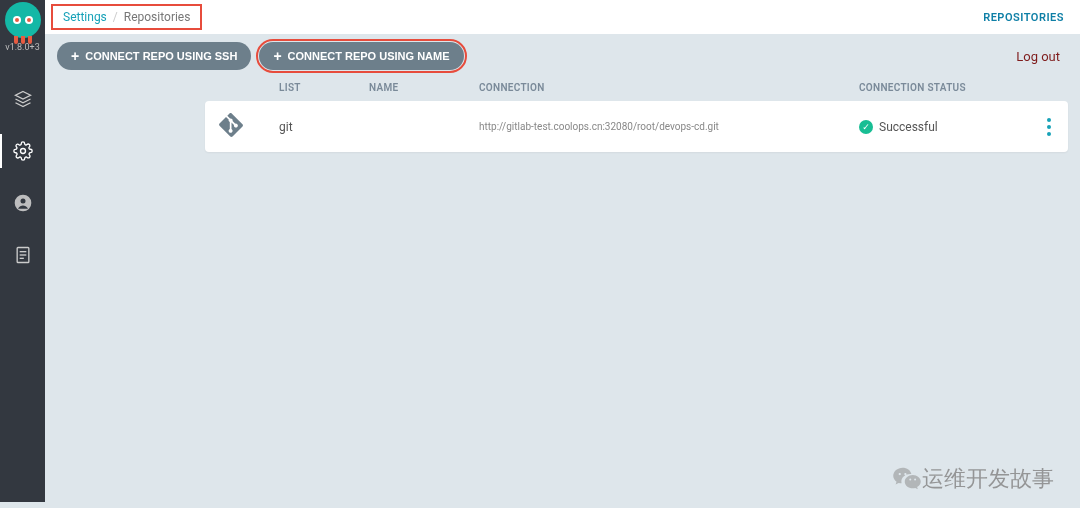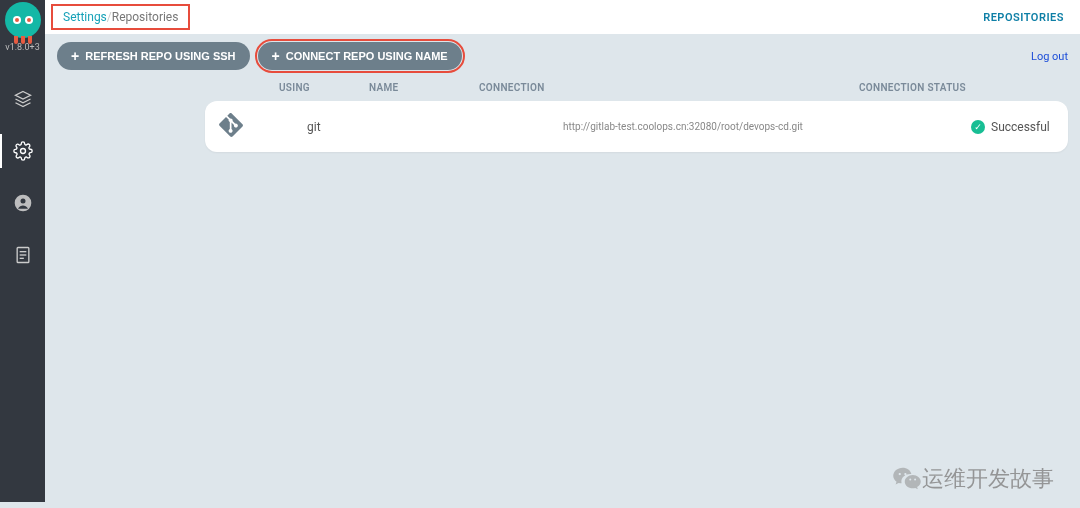--- a/index.html
+++ b/index.html
@@ -57,20 +57,21 @@
       height: 34px;
       background: #fff;
       display:flex;
       align-items:center;
       padding: 0 16px 0 0;
       justify-content: space-between;
     }
     .breadcrumb {
       display:flex;
       align-items:center;
+      gap:6px;
       font-size:12px;
       padding: 0 10px;
       height: 26px;
       margin-left: 6px;
     }
     .breadcrumb .crumb-link { color:#17A2B8; }
     .breadcrumb .sep { color:#ccc; }
     .breadcrumb .crumb-current { color:#777; }
     .highlight-box { border: 2px solid #e74c3c; }
     .top-right-link { color:#0e7fa6; font-size:11px; font-weight:600; letter-spacing:0.5px; }
@@ -89,42 +90,41 @@
       height: 28px;
       padding: 0 14px;
       font-size: 11px;
       font-weight: 600;
       display:flex; align-items:center; gap:6px;
       cursor:pointer;
     }
     .pill-btn.highlight { outline:2px solid #e74c3c; outline-offset:1px; }
     .pill-btn .plus { font-size:14px; line-height:1; }
     .spacer { flex:1; }
-    .logout { color:#1d4ed8; font-size:11px; }
+    .logout { color:#7f1d1d; font-size:13px; margin-right: 8px; }
     .content { padding: 0 12px 12px 160px; }
     .table-header {
       display:grid;
       grid-template-columns: 60px 90px 110px 380px 170px 40px;
       font-size:10px;
       color:#7a8a99;
       font-weight:600;
       letter-spacing:0.3px;
       padding: 4px 14px 8px 14px;
     }
     .row {
       background:#fff;
-      border-radius:12px;
+      border-radius:4px;
       box-shadow: 0 1px 2px rgba(0,0,0,0.05);
       display:grid;
       grid-template-columns: 60px 90px 110px 380px 170px 40px;
       align-items:center;
       padding: 12px 14px;
       font-size: 12px;
       color:#555;
-      gap:28px;
     }
     .git-icon { width:24px; height:24px; color:#6d7f8b; }
     .repo-url { color:#888; font-size:10px; }
     .status { display:flex; align-items:center; gap:6px; color:#555; }
     .status-check { width:14px;height:14px;border-radius:50%;background:#18be94;display:inline-flex;align-items:center;justify-content:center;color:#fff;font-size:9px;}
     .dots { color:#17A2B8; font-size:20px; line-height:0; letter-spacing:-1px; display:flex; flex-direction:column; gap:3px; align-items:center; cursor:pointer;}
     .dots span{width:4px;height:4px;background:#17A2B8;border-radius:50%;}
     .refresh-icon { width:13px; height:13px; }
     .watermark {
       position:absolute;
@@ -190,34 +190,34 @@
       <span class="crumb-link">Settings</span>
       <span class="sep">/</span>
       <span class="crumb-current">Repositories</span>
     </div>
     <a class="top-right-link">REPOSITORIES</a>
   </div>
 
   <div class="actionbar">
     <button class="pill-btn">
       <span class="plus">+</span>
-      <span>REFRESH REPO USING SSH</span>
+      <span>CONNECT REPO USING SSH</span>
     </button>
     <button class="pill-btn highlight">
       <span class="plus">+</span>
       <span>CONNECT REPO USING NAME</span>
     </button>
     <div class="spacer"></div>
     <a class="logout">Log out</a>
   </div>
 
   <div class="content">
     <div class="table-header">
       <div></div>
-      <div>USING</div>
+      <div>LIST</div>
       <div>NAME</div>
       <div>CONNECTION</div>
       <div>CONNECTION STATUS</div>
       <div></div>
     </div>
 
     <div class="row">
       <div>
         <svg class="git-icon" viewBox="0 0 24 24" fill="currentColor">
             <path d="M23.5 11.3 12.7 0.5c-.6-.6-1.6-.6-2.2 0L8.3 2.7l2.8 2.8c.7-.2 1.4 0 2 .5.5.5.7 1.3.5 2l2.7 2.7c.7-.2 1.4 0 2 .5.8.8.8 2 0 2.8-.8.8-2 .8-2.8 0-.6-.6-.7-1.4-.5-2.1l-2.5-2.5v6.6c.2.1.4.2.5.4.8.8.8 2 0 2.8-.8.8-2 .8-2.8 0-.8-.8-.8-2 0-2.8.2-.2.4-.3.6-.4V9c-.2-.1-.4-.2-.6-.4-.6-.6-.7-1.4-.5-2.1L7 3.9 0.5 10.5c-.6.6-.6 1.6 0 2.2l10.8 10.8c.6.6 1.6.6 2.2 0l10-10c.6-.6.6-1.6 0-2.2z"></path>

